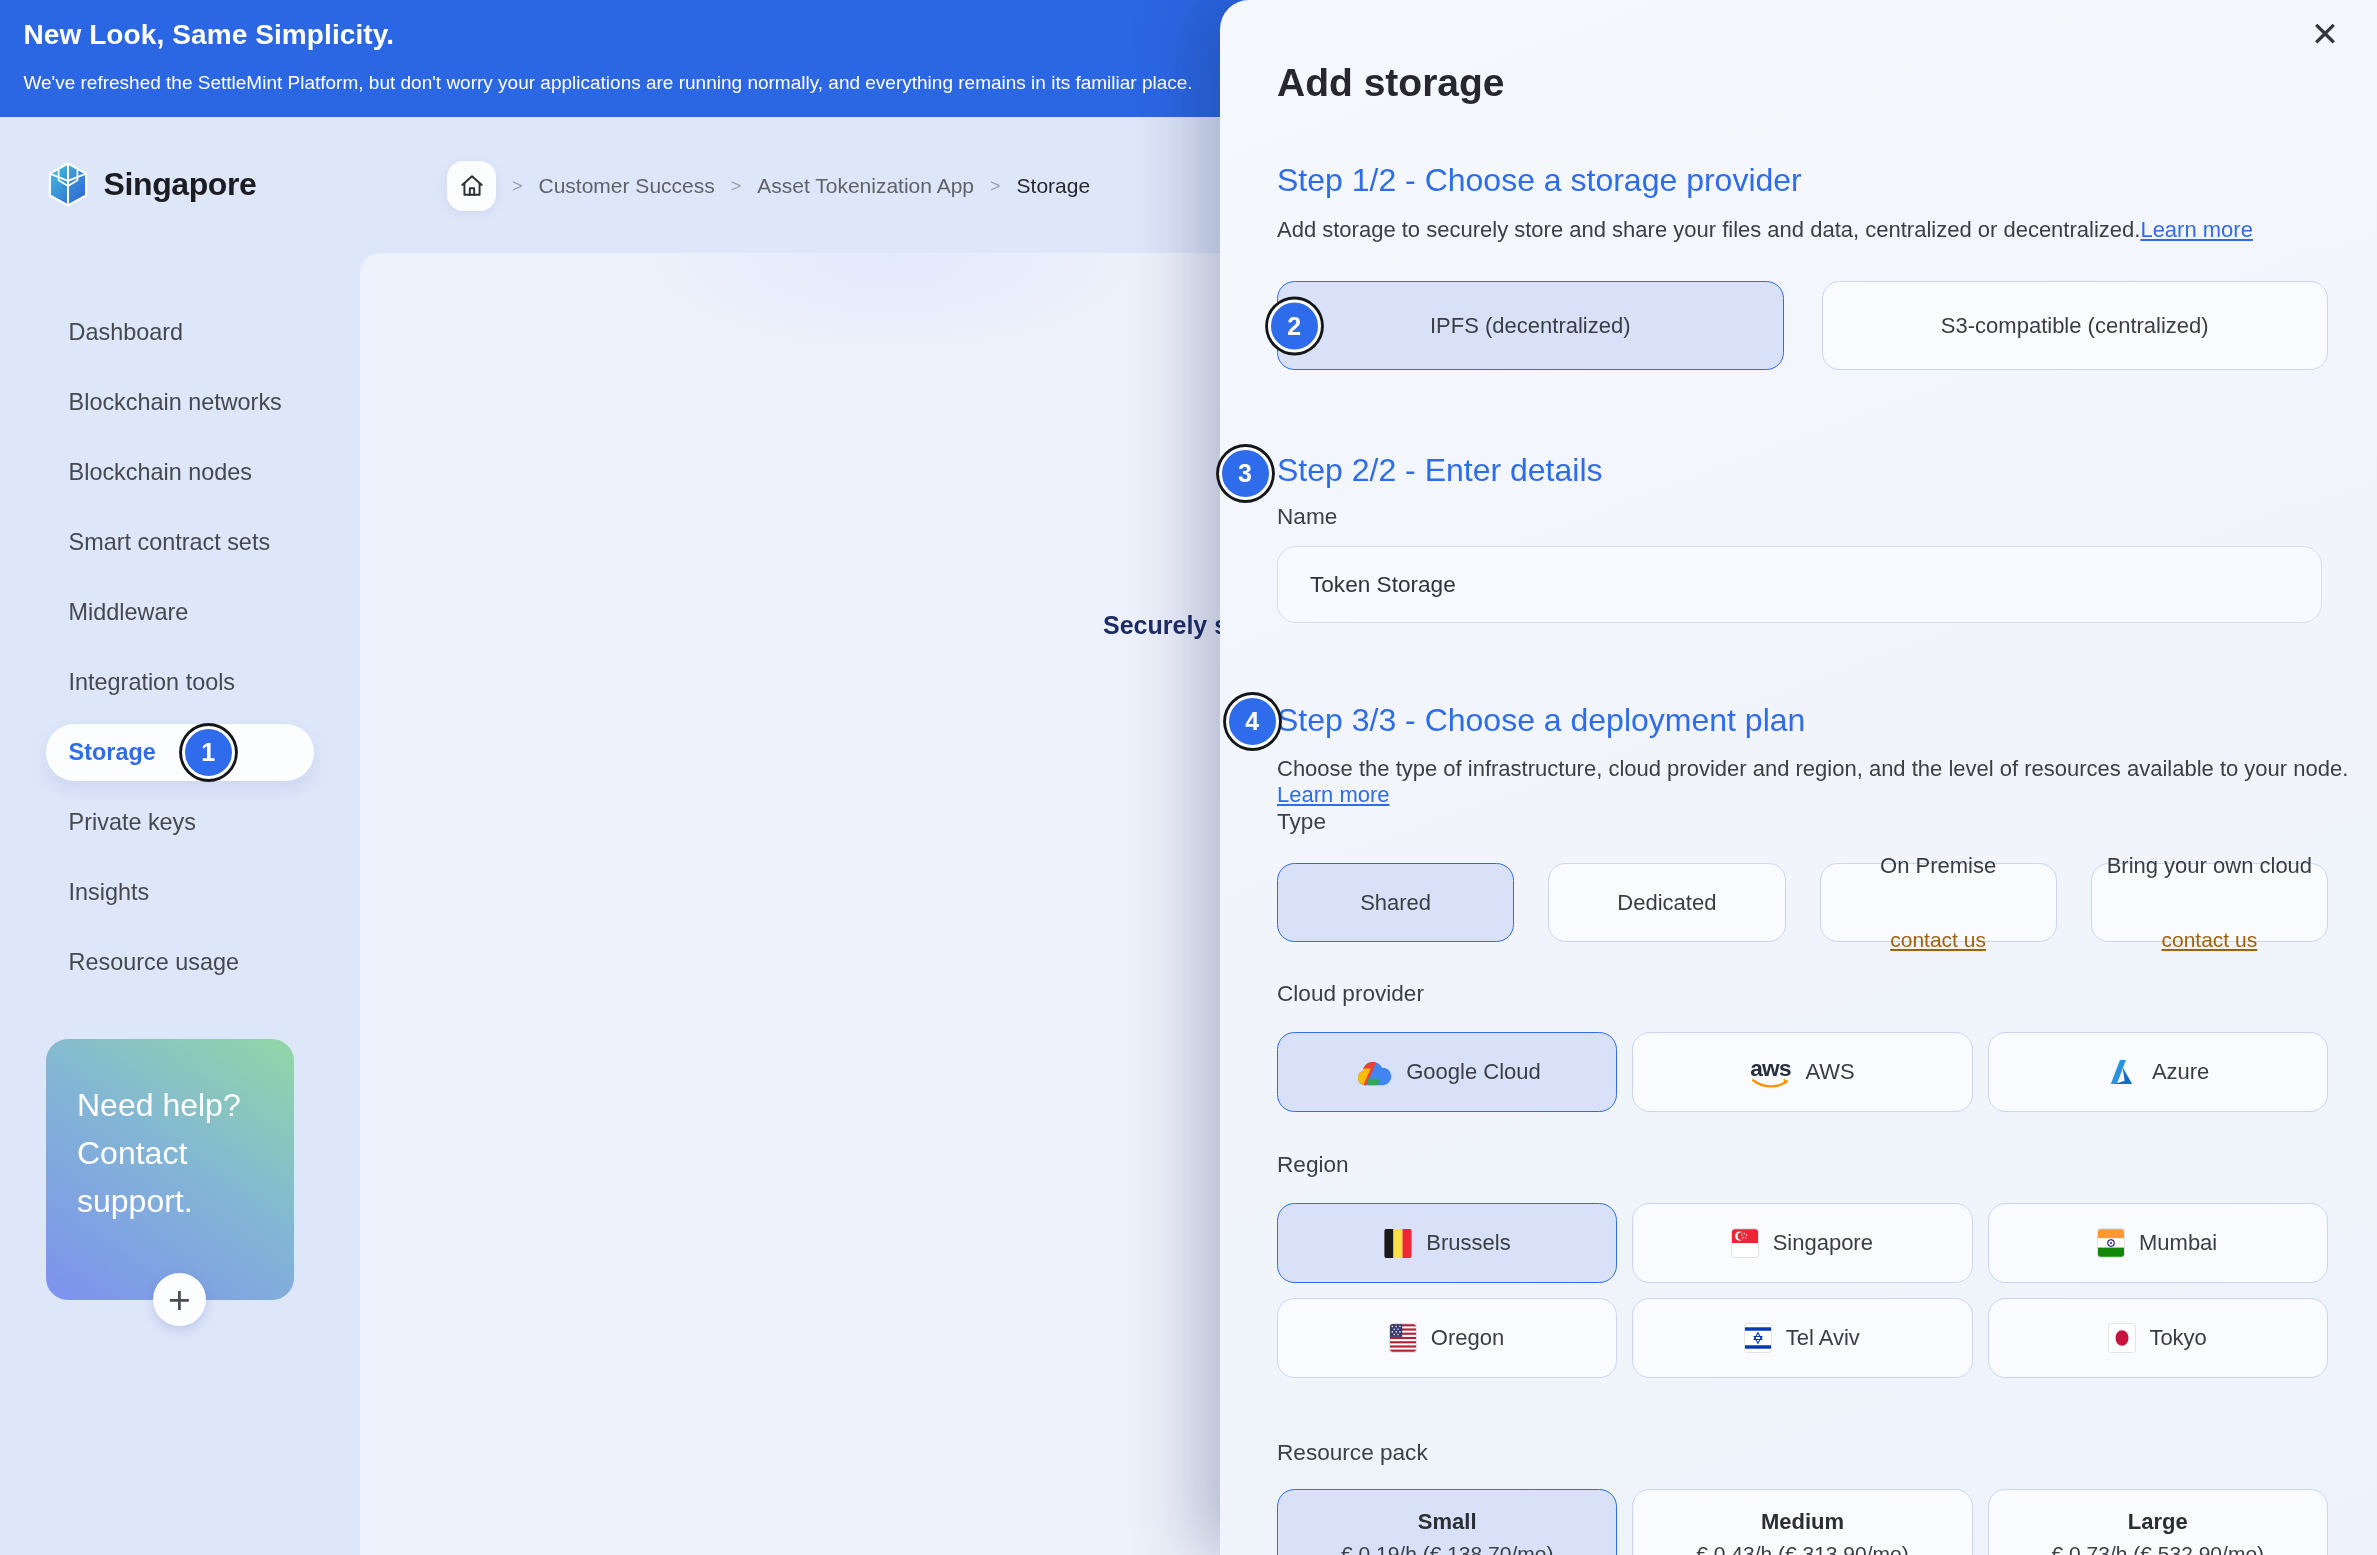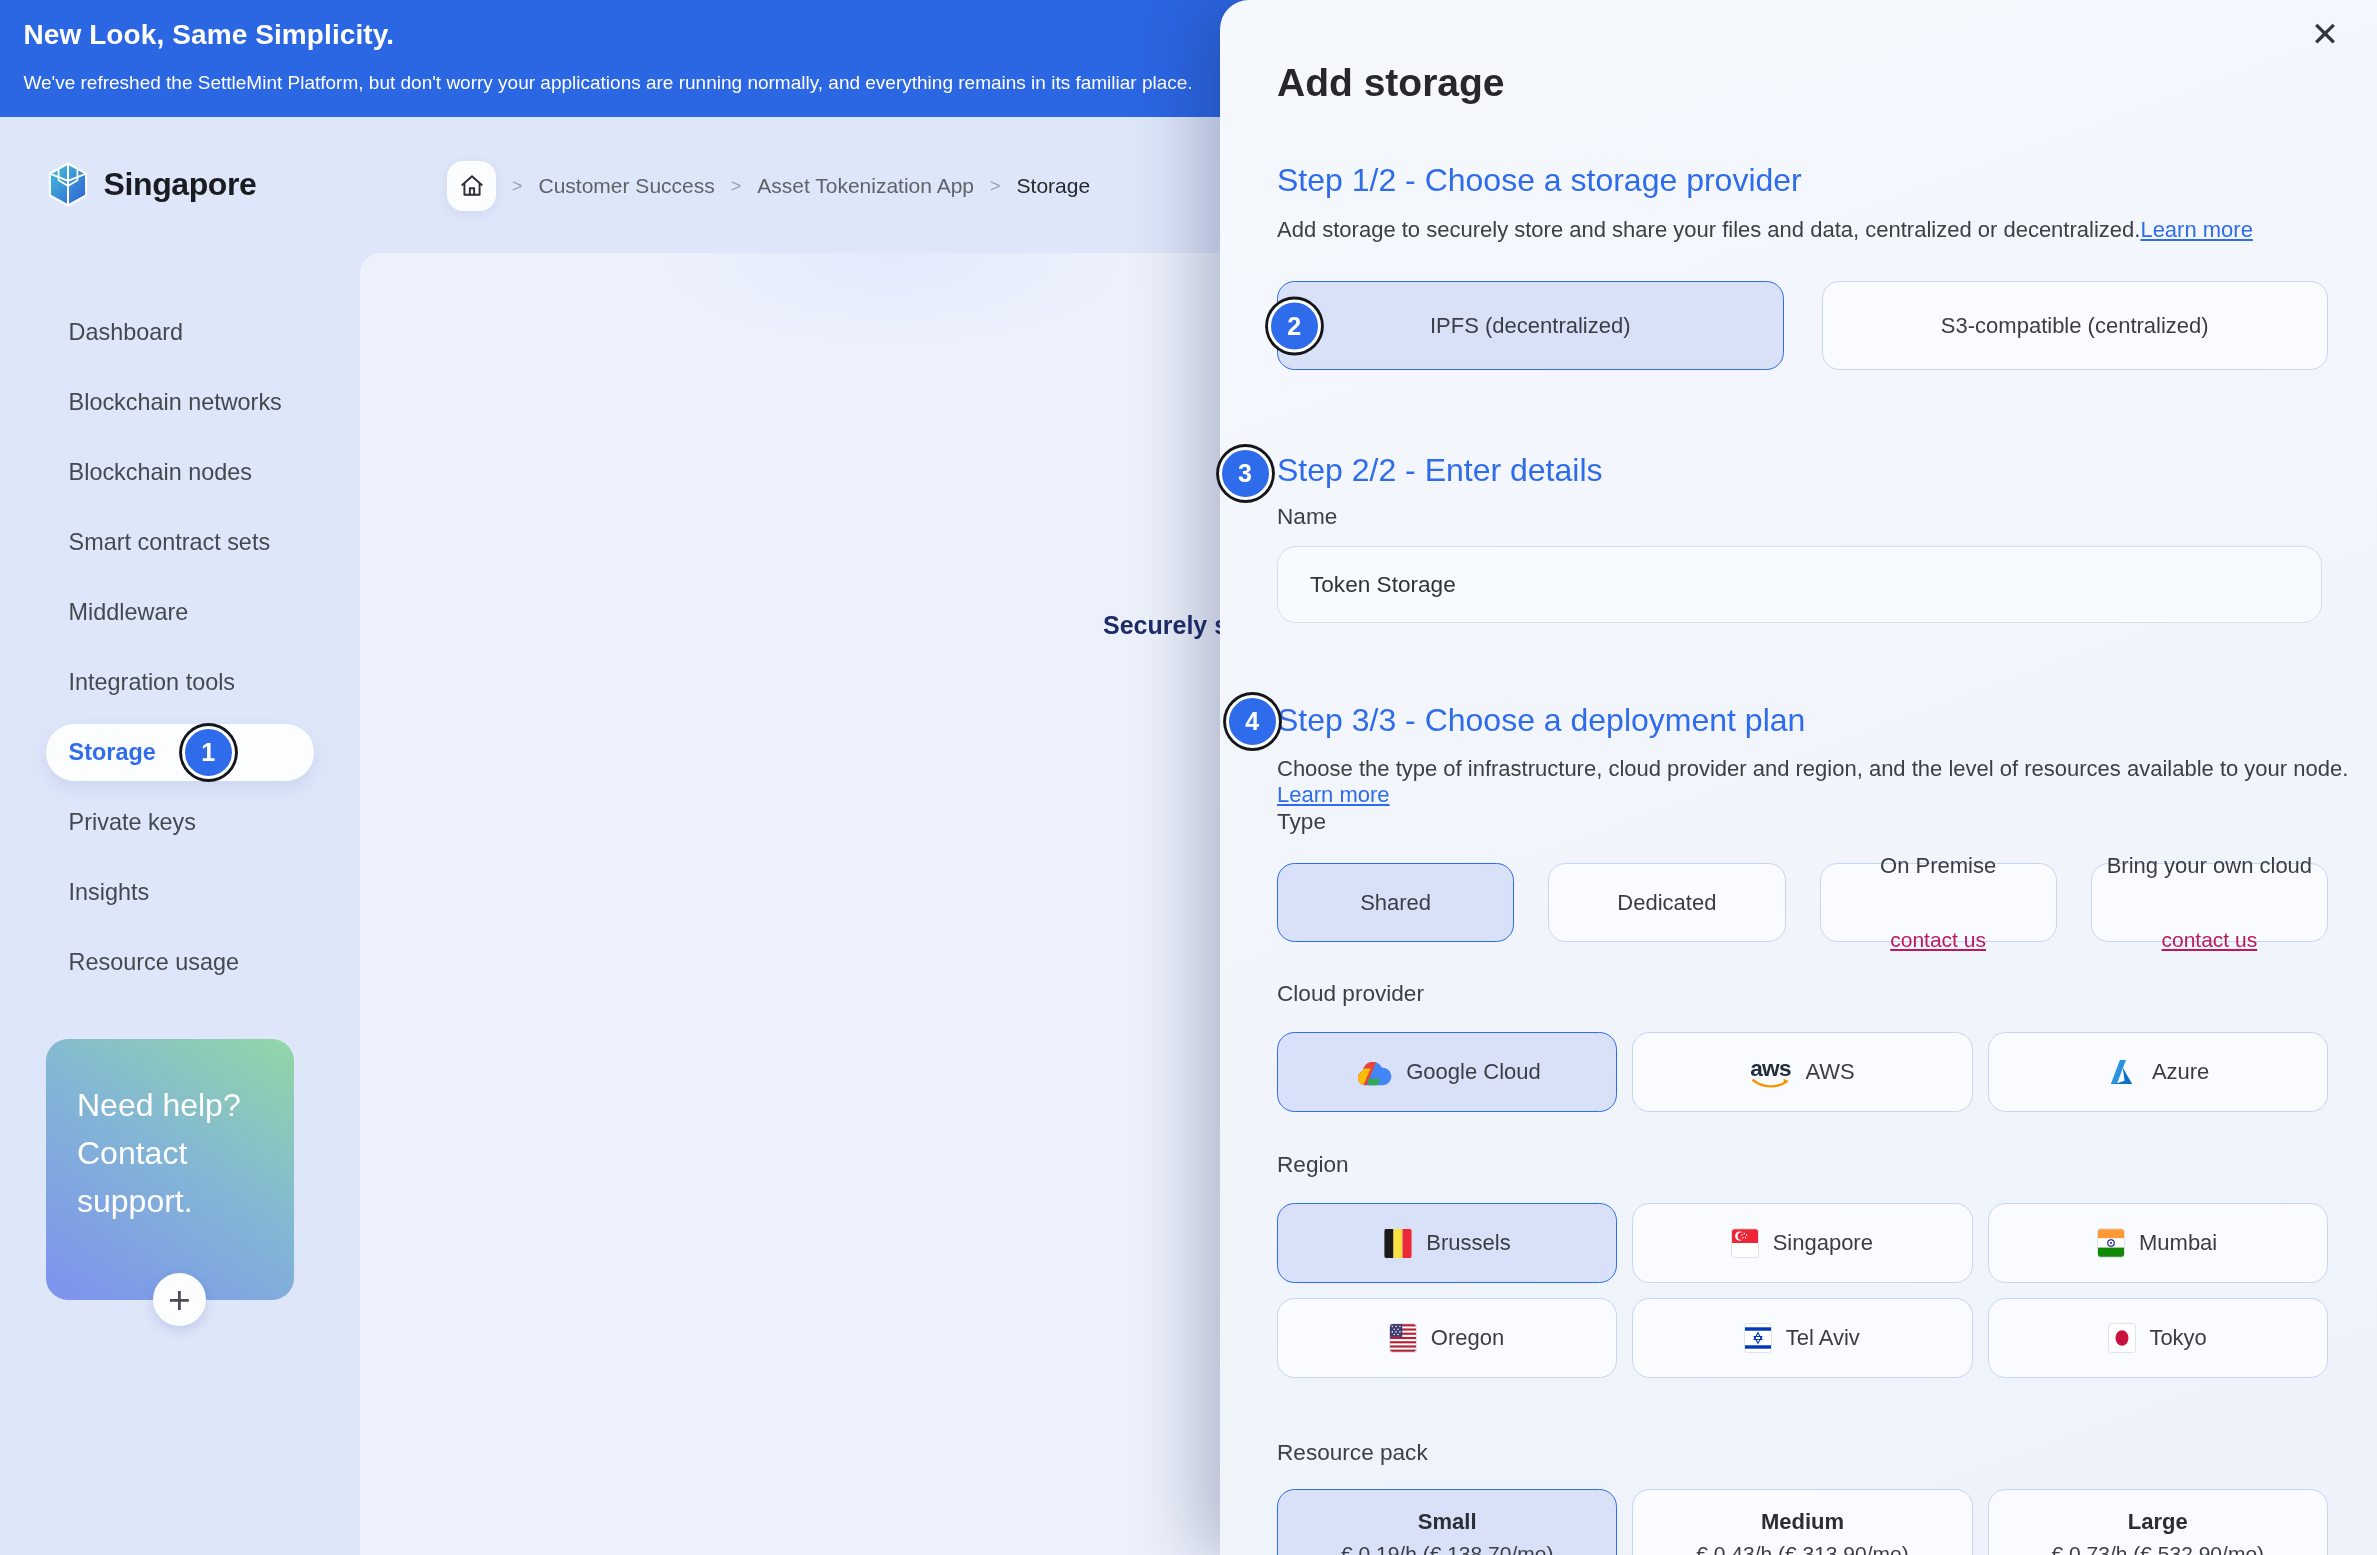--- a/index.html
+++ b/index.html
@@ -48,21 +48,21 @@
   .sec-label{position:absolute;left:57px;font-size:22.6px;color:#3b3f46;}
   .grid{position:absolute;left:57px;width:1051px;display:grid;}
   .g2{grid-template-columns:1fr 1fr;column-gap:38px;}
   .g3{grid-template-columns:1fr 1fr 1fr;column-gap:36px;row-gap:37px;gap:15px;}
   .g4{grid-template-columns:1fr 1fr 1fr 1fr;column-gap:34px;}
   .opt{position:relative;border-radius:17.5px;border:1.5px solid #c8d6f3;background:#f9fbfe;
     display:flex;align-items:center;justify-content:center;color:#3a3e44;font-size:22px;box-sizing:border-box;cursor:pointer;}
   .opt.selected{background:#d8e1f8;border-color:#2f6ceb;}
   .opt .stack{display:flex;flex-direction:column;align-items:center;gap:8.8px;}
   .opt .row{display:flex;align-items:center;gap:14.6px;}
-  .contact-link{color:#be185d;text-decoration:underline;font-size:21px;margin-top:40px;}
+  .contact-link{color:#a16207;text-decoration:underline;font-size:21px;margin-top:40px;}
   .name-input{position:absolute;left:57px;top:546px;width:1045px;height:77px;box-sizing:border-box;border-radius:19px;
     border:1.5px solid #d8dde8;background:#f7fafe;font-size:22.6px;color:#2f3338;padding:0 32px;outline:none;
     font-family:"Liberation Sans",sans-serif;}
   .pack-title{font-size:22px;font-weight:700;color:#2b2e33;}
   .pack-price{font-size:21px;color:#3a3e44;}
   
   .tour-badge{width:47px;height:47px;border-radius:50%;background:#2f6ceb;border:3.6px solid #fff;box-shadow:0 0 0 2.9px #15161a;
     color:#fff;font-size:25px;font-weight:700;display:flex;align-items:center;justify-content:center;z-index:12;box-sizing:content-box;}
   .abs{position:absolute;}
   .flag{border-radius:2.2px;flex:0 0 auto;}

